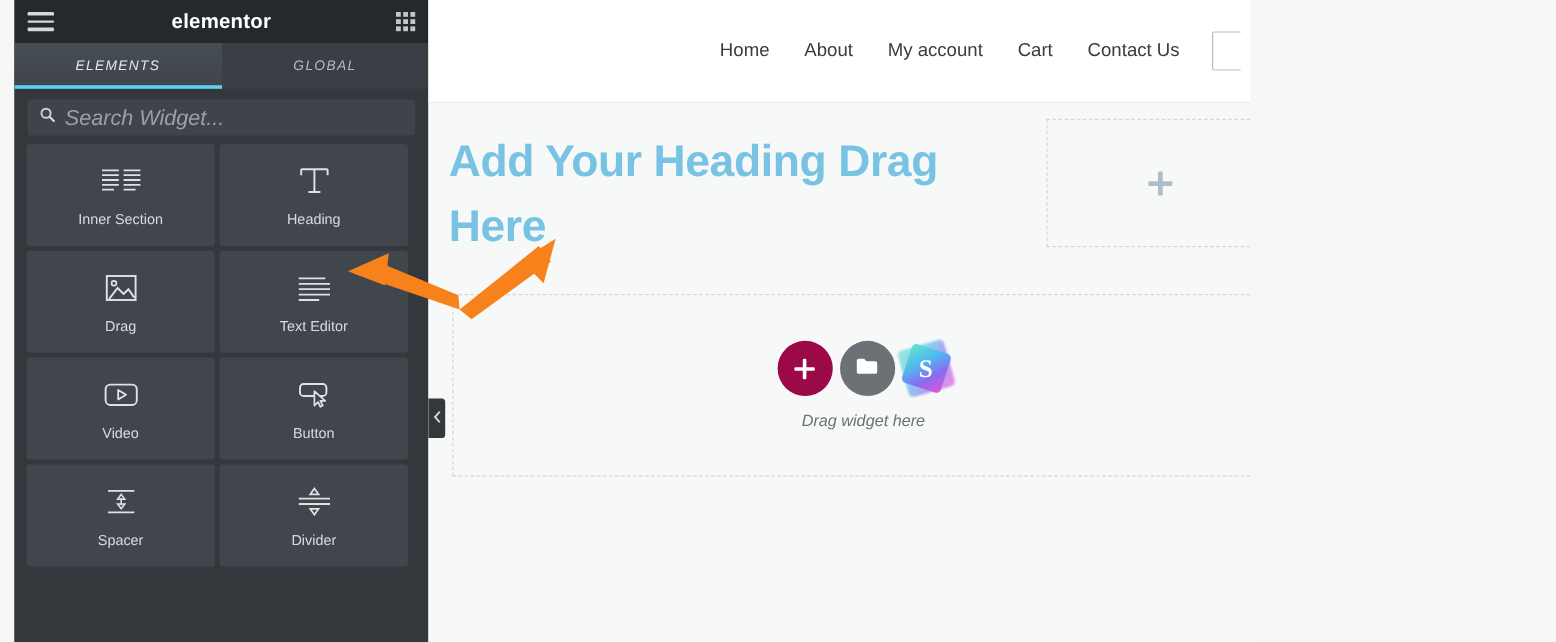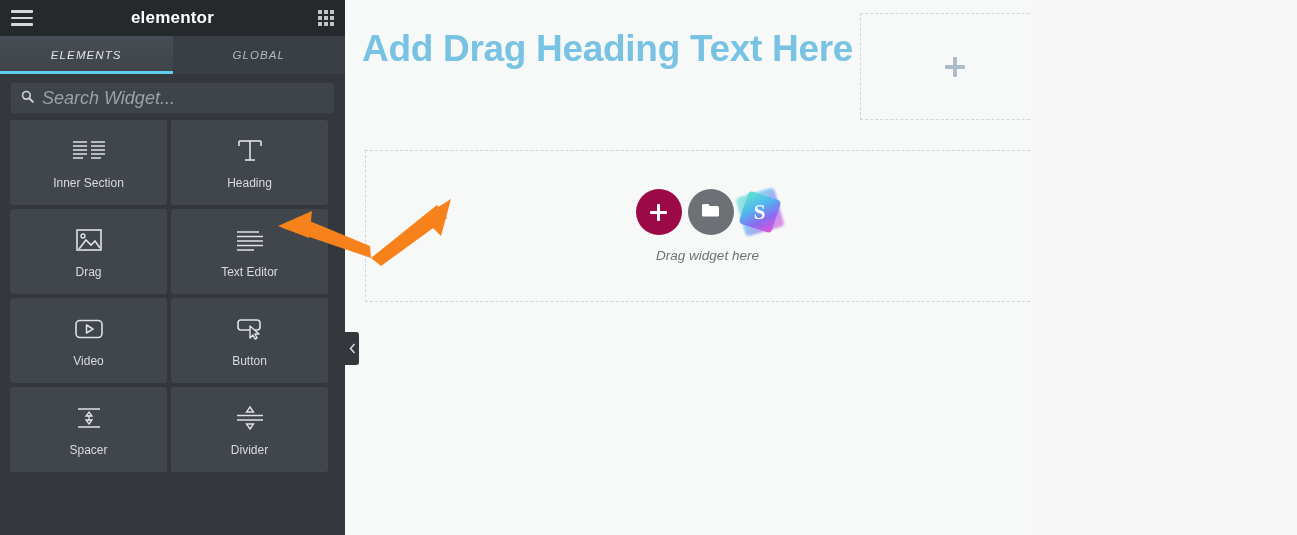--- a/index.html
+++ b/index.html
@@ -2,21 +2,21 @@
 <html><head>
 <meta charset="utf-8">
 <style>
   * { box-sizing: border-box; margin: 0; padding: 0; }
   html, body {
     width: 1297px; height: 535px;
     overflow: hidden;
     font-family: "Liberation Sans", sans-serif;
     background: #f7f7f7;
   }
-  #app { position: relative; width: 1030px; height: 535px; }
+  #app { position: relative; width: 1030px; height: 535px; margin-left: 12px; }
 
   
   .panel {
     position: absolute; left: 0; top: 0;
     width: 345px; height: 535px;
     background: #34383c;
     display: flex; flex-direction: column;
     overflow: hidden;
   }
   .panel-header {
@@ -319,25 +319,35 @@
   <div class="collapse-tab">
     <span>
       <svg width="7" height="11" viewBox="0 0 7 11">
         <polyline points="5.5,1 1.5,5.5 5.5,10" fill="none" stroke="#d2d5d8" stroke-width="1.6"></polyline>
       </svg>
     </span>
   </div>
 
   <div class="canvas">
 
+    <div class="site-header">
+      <div class="nav">
+        <span class="nav-item">Home</span>
+        <span class="nav-item">About</span>
+        <span class="nav-item">My account</span>
+        <span class="nav-item">Cart</span>
+        <span class="nav-item">Contact Us</span>
+      </div>
+      <div class="header-search"></div>
+    </div>
 
     <div class="content">
       <div class="row-1">
         <div class="heading-col">
-          <div class="page-heading">Add Drag Heading Text Here</div>
+          <div class="page-heading">Add Your Heading Drag Here</div>
         </div>
         <div class="empty-section">
           <span class="plus-gray">
               <i></i>
               <i></i>
             </span>
         </div>
       </div>
 
       <div class="drop-section">

